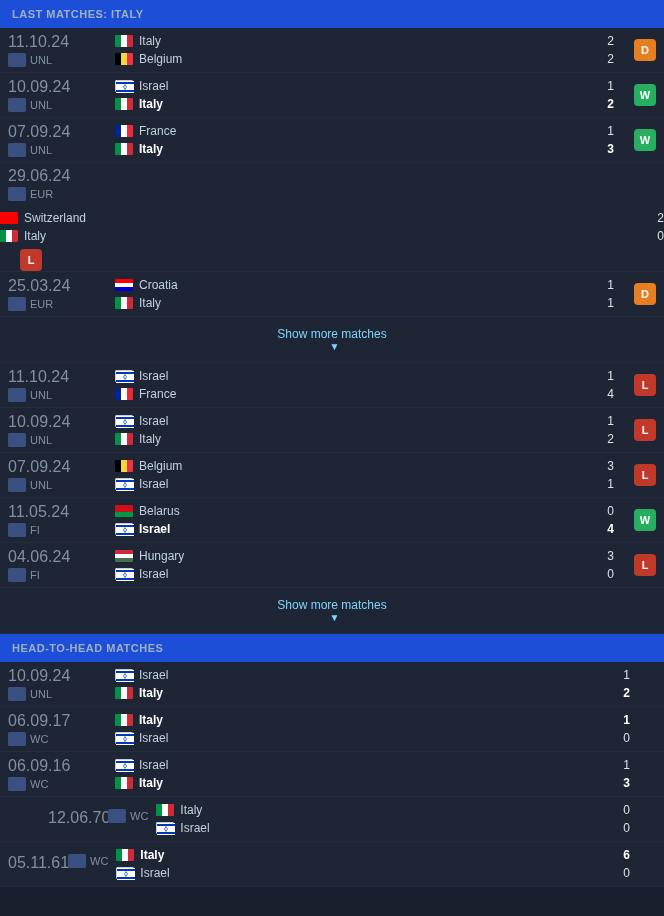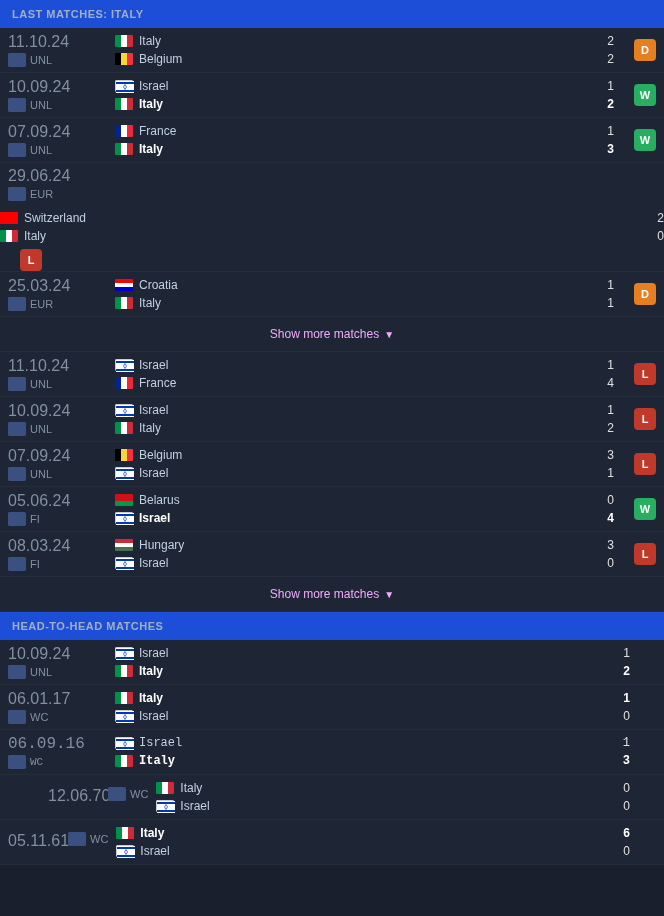--- a/index.html
+++ b/index.html
@@ -114,23 +114,24 @@
     .result-badge.W { background: #27ae60; }
     .result-badge.L { background: #c0392b; }
     .result-badge.D { background: #e67e22; }
 
     .show-more-row {
       display: flex;
       align-items: center;
       justify-content: center;
       padding: 10px;
       cursor: pointer;
-      color: #f0abfc;
+      color: #7dd3fc;
       font-size: 12px;
       border-bottom: 1px solid #252d3d;
+      flex-direction: column;
     }
 
     .chevron {
       margin-left: 5px;
       font-size: 10px;
     }
 
     
     .flag-italy { background: linear-gradient(to right, #009246 33%, #fff 33%, #fff 66%, #ce2b37 66%); }
     .flag-belgium { background: linear-gradient(to right, #000 33%, #f5d63d 33%, #f5d63d 66%, #ef3340 66%); }
@@ -409,21 +410,21 @@
             <span class="team-name">Israel</span>
             <span class="score">1</span>
           </div>
         </div>
         <div class="right-badge">
           <div class="result-badge L">L</div>
         </div>
       </div>
       <div style="display: flex; align-items: center; padding: 0px; border-bottom: 1px solid rgb(37, 45, 61);">
         <div class="left-info" style="flex-direction: column; align-items: flex-start; justify-content: center; min-width: 115px; padding: 4px 8px;">
-          <span class="match-date" style="display: block; margin-bottom: 2px;">05.06.24</span>
+          <span class="match-date" style="display: block; margin-bottom: 2px;">11.05.24</span>
           <div style="display: flex; align-items: center;">
             <div class="comp-icon">
               <svg width="18" height="14" viewBox="0 0 18 14">
                 <rect width="18" height="14" rx="2" fill="#3a5080"></rect>
               </svg>
             </div>
             <span class="comp-label">FI</span>
           </div>
         </div>
         <div class="teams-block" style="flex: 1 1 0%; padding: 4px 0px;">
@@ -442,21 +443,21 @@
             <span class="team-name bold">Israel</span>
             <span class="score bold">4</span>
           </div>
         </div>
         <div class="right-badge">
           <div class="result-badge W">W</div>
         </div>
       </div>
       <div style="display: flex; align-items: center; padding: 0px; border-bottom: 1px solid rgb(37, 45, 61);">
         <div class="left-info" style="flex-direction: column; align-items: flex-start; justify-content: center; min-width: 115px; padding: 4px 8px;">
-          <span class="match-date" style="display: block; margin-bottom: 2px;">08.03.24</span>
+          <span class="match-date" style="display: block; margin-bottom: 2px;">04.06.24</span>
           <div style="display: flex; align-items: center;">
             <div class="comp-icon">
               <svg width="18" height="14" viewBox="0 0 18 14">
                 <rect width="18" height="14" rx="2" fill="#3a5080"></rect>
               </svg>
             </div>
             <span class="comp-label">FI</span>
           </div>
         </div>
         <div class="teams-block" style="flex: 1 1 0%; padding: 4px 0px;">
@@ -513,21 +514,21 @@
           <div class="team-line">
             <span class="flag flag-italy"></span>
             <span class="team-name bold">Italy</span>
             <span class="score bold">2</span>
           </div>
         </div>
         <div class="right-badge" style="width: 34px;"></div>
       </div>
       <div style="display: flex; align-items: center; padding: 0px; border-bottom: 1px solid rgb(37, 45, 61);">
         <div class="left-info" style="flex-direction: column; align-items: flex-start; justify-content: center; min-width: 115px; padding: 4px 8px;">
-          <span class="match-date" style="display: block; margin-bottom: 2px;">06.01.17</span>
+          <span class="match-date" style="display: block; margin-bottom: 2px;">06.09.17</span>
           <div style="display: flex; align-items: center;">
             <div class="comp-icon">
               <svg width="18" height="14" viewBox="0 0 18 14">
                 <rect width="18" height="14" rx="2" fill="#3a5080"></rect>
               </svg>
             </div>
             <span class="comp-label">WC</span>
           </div>
         </div>
         <div class="teams-block" style="flex: 1 1 0%; padding: 4px 0px;">
@@ -542,21 +543,21 @@
       <rect width="18" height="2" y="1" fill="#0038b8"></rect>
       <rect width="18" height="2" y="9" fill="#0038b8"></rect>
       <polygon points="9,3.5 10.5,6 9,8.5 7.5,6" fill="none" stroke="#0038b8" stroke-width="0.7"></polygon>
     </svg></span>
             <span class="team-name">Israel</span>
             <span class="score">0</span>
           </div>
         </div>
         <div class="right-badge" style="width: 34px;"></div>
       </div>
-      <div style="display: flex; align-items: center; padding: 0px; border-bottom: 1px solid rgb(37, 45, 61); font-family: Liberation Mono, monospace;">
+      <div style="display: flex; align-items: center; padding: 0px; border-bottom: 1px solid rgb(37, 45, 61);">
         <div class="left-info" style="flex-direction: column; align-items: flex-start; justify-content: center; min-width: 115px; padding: 4px 8px;">
           <span class="match-date" style="display: block; margin-bottom: 2px;">06.09.16</span>
           <div style="display: flex; align-items: center;">
             <div class="comp-icon">
               <svg width="18" height="14" viewBox="0 0 18 14">
                 <rect width="18" height="14" rx="2" fill="#3a5080"></rect>
               </svg>
             </div>
             <span class="comp-label">WC</span>
           </div>

